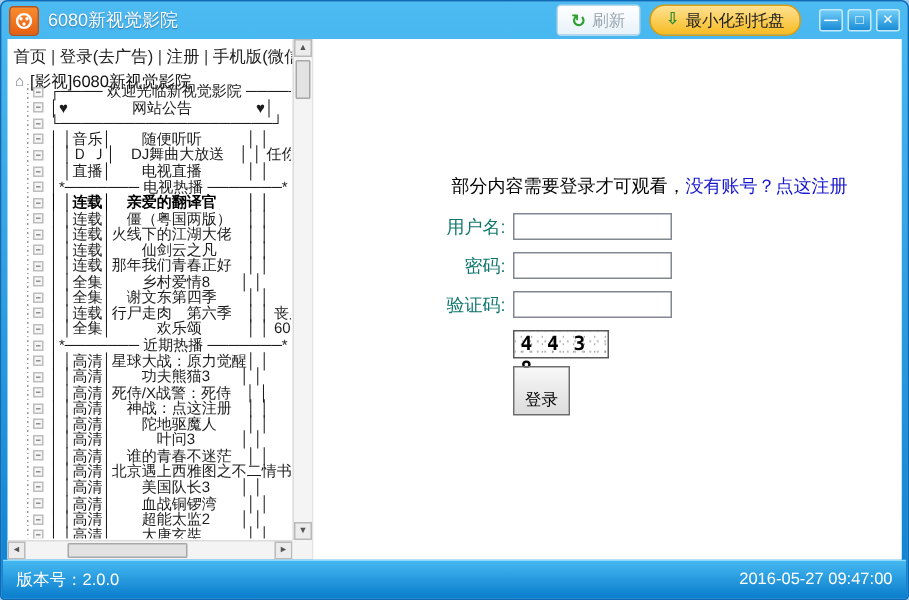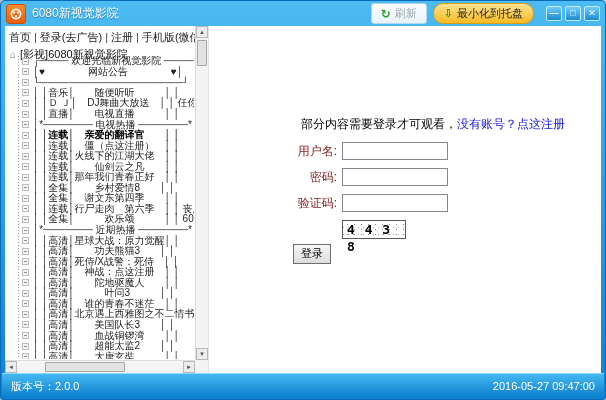--- a/index.html
+++ b/index.html
@@ -61,29 +61,29 @@
   .vthumb{position:absolute;left:1px;right:1px;top:14px;height:24px;background:#e2e2e2;border:1px solid #a8a8a8;border-radius:1px;cursor:pointer;}
   .hthumb{position:absolute;top:1px;bottom:1px;left:40px;width:78px;background:#e2e2e2;border:1px solid #a8a8a8;border-radius:1px;cursor:pointer;}
   .scorner{position:absolute;right:0;bottom:0;width:13px;height:13px;background:#f4f4f4;}
   
   .rightframe{position:relative;flex:1;background:#fff;}
   .intro{position:absolute;left:92px;top:90px;font-size:12px;white-space:nowrap;}
   .intro .blue{color:#1515cf;margin-top:38px;}
   .intro .link{color:#1515cf;cursor:pointer;}
   .loginform{position:absolute;left:36px;top:116px;}
   .frow{display:flex;align-items:center;margin-bottom:8px;}
-  .frow label{width:92px;text-align:right;padding-right:5px;font-size:12px;color:#7f1d1d;flex:none;}
+  .frow label{width:92px;text-align:right;padding-right:5px;font-size:12px;color:#0f766e;flex:none;}
   .frow input{width:100px;height:16px;border:1px solid #828790;font-size:12px;padding:0 2px;outline:none;}
   .captcha{margin-left:97px;width:64px;height:19px;border:1px solid #5a5a5a;box-sizing:border-box;
     font-family:"DejaVu Sans Mono",monospace;font-weight:bold;font-size:13px;line-height:17px;
     padding-left:4px;letter-spacing:1px;color:#000;cursor:pointer;
     background-color:#fff;
     background-image:radial-gradient(#8a8a8a 0.6px,transparent 0.7px),radial-gradient(#b0b0b0 0.5px,transparent 0.6px);
     background-size:7px 5px,5px 7px;background-position:1px 1px,3px 3px;}
-  .loginbtn{margin-left:48px;margin-top:5px;font-size:11px;padding:1px 7px 2px;cursor:pointer;
+  .loginbtn{margin-left:97px;margin-top:5px;font-size:11px;padding:14px 7px 2px;cursor:pointer;
     background:linear-gradient(#f8f8f8,#dcdcdc);border:1px solid #6e6e6e;color:#000;}
   
   .statusbar{position:absolute;left:1px;right:1px;bottom:1px;height:24px;box-sizing:border-box;
     background:linear-gradient(#45b8f1,#0b7ecd);border-top:1px solid #8edafa;border-radius:0 0 2px 2px;
     display:flex;align-items:center;justify-content:space-between;padding:12px 9px;
     color:#fff;font-size:11px;}
 </style>
 </head>
 <body>
 
@@ -128,21 +128,21 @@
 
       <div class="tree">
         <div class="trow"><span class="tbox"></span><span>┌──── 欢迎光临新视觉影院 ────┐</span></div>
         <div class="trow"><span class="tbox"></span><span>│♥　　　　 网站公告 　　　　♥│</span></div>
         <div class="trow"><span class="tbox"></span><span>└────────────────────┘</span></div>
         <div class="trow"><span class="tbox"></span><span>│ │音乐│　　随便听听　　　│ │</span></div>
         <div class="trow"><span class="tbox"></span><span>│ │Ｄ Ｊ│　DJ舞曲大放送　│ │ 任你放</span></div>
         <div class="trow"><span class="tbox"></span><span>│ │直播│　　电视直播　　　│ │</span></div>
         <div class="trow"><span class="tbox"></span><span>│*─────── 电视热播 ───────*│ │ 往下拉</span></div>
         <div class="trow hl"><span class="tbox"></span><span>│ │连载│　亲爱的翻译官　　│ │</span></div>
-        <div class="trow"><span class="tbox"></span><span>│ │连载│　僵（点这注册）　│ │</span></div>
+        <div class="trow"><span class="tbox"></span><span>│ │连载│　僵（粤国两版）　│ │</span></div>
         <div class="trow"><span class="tbox"></span><span>│ │连载│火线下的江湖大佬　│ │</span></div>
         <div class="trow"><span class="tbox"></span><span>│ │连载│　　仙剑云之凡　　│ │</span></div>
         <div class="trow"><span class="tbox"></span><span>│ │连载│那年我们青春正好　│ │</span></div>
         <div class="trow"><span class="tbox"></span><span>│ │全集│　　乡村爱情8　　│ │</span></div>
         <div class="trow"><span class="tbox"></span><span>│ │全集│　谢文东第四季　　│ │</span></div>
         <div class="trow"><span class="tbox"></span><span>│ │连载│行尸走肉　第六季　│ │ 丧尸</span></div>
         <div class="trow"><span class="tbox"></span><span>│ │全集│　　　欢乐颂　　　│ │ 6080</span></div>
         <div class="trow"><span class="tbox"></span><span>│*─────── 近期热播 ───────*│ │</span></div>
         <div class="trow"><span class="tbox"></span><span>│ │高清│星球大战：原力觉醒│ │</span></div>
         <div class="trow"><span class="tbox"></span><span>│ │高清│　　功夫熊猫3　　│ │</span></div>

